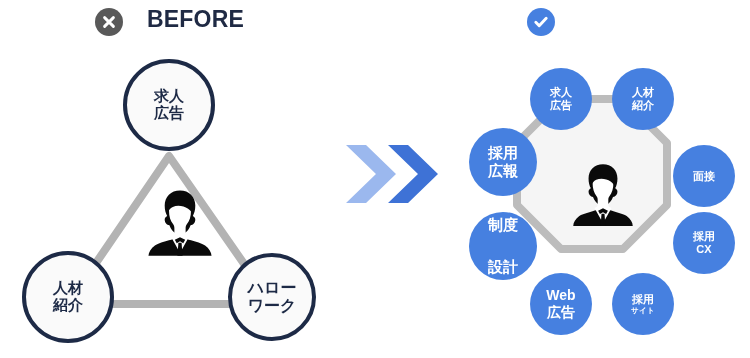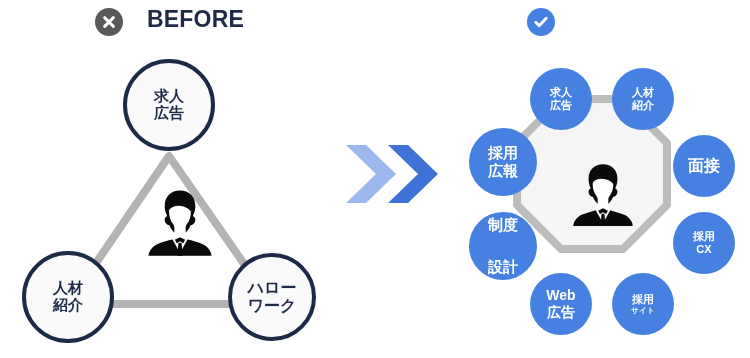--- a/index.html
+++ b/index.html
@@ -67,21 +67,21 @@
     display:flex;flex-direction:column;
     align-items:center;justify-content:center;
     color:#ffffff;
     font-weight:bold;line-height:1.18;
     text-align:center;
     box-sizing:border-box;
   }
   .a-sub{font-weight:bold;}
   #a-node-kyujin   {left:530px;top:68px; width:62px;height:62px;font-size:11px;}
   #a-node-jinzai   {left:612px;top:68px; width:62px;height:62px;font-size:11px;}
-  #a-node-mensetsu {left:673px;top:135px;width:62px;height:62px;font-size:16px;}
+  #a-node-mensetsu {left:673px;top:145px;width:62px;height:62px;font-size:11px;}
   #a-node-cx       {left:673px;top:212px;width:62px;height:62px;font-size:11px;}
   #a-node-site     {left:612px;top:273px;width:62px;height:62px;font-size:11px;}
   #a-node-web      {left:530px;top:273px;width:62px;height:62px;font-size:14px;}
   #a-node-seido    {left:469px;top:212px;width:68px;height:68px;font-size:15px;gap:24px;}
   #a-node-kouhou   {left:469px;top:128px;width:68px;height:68px;font-size:15px;}
   .tiny{font-size:7.5px;letter-spacing:.3px;line-height:1.3;}
 
   #after-person{position:absolute;left:569px;top:160px;width:68px;height:68px;}
 </style>
 </head>

